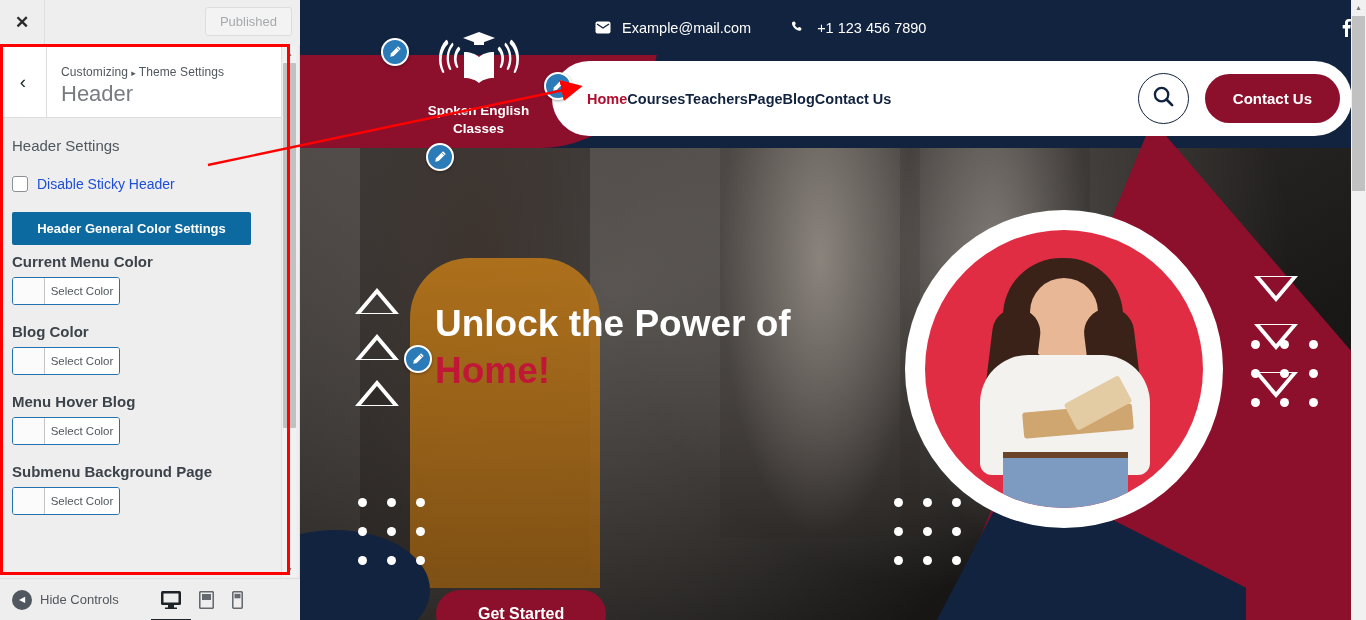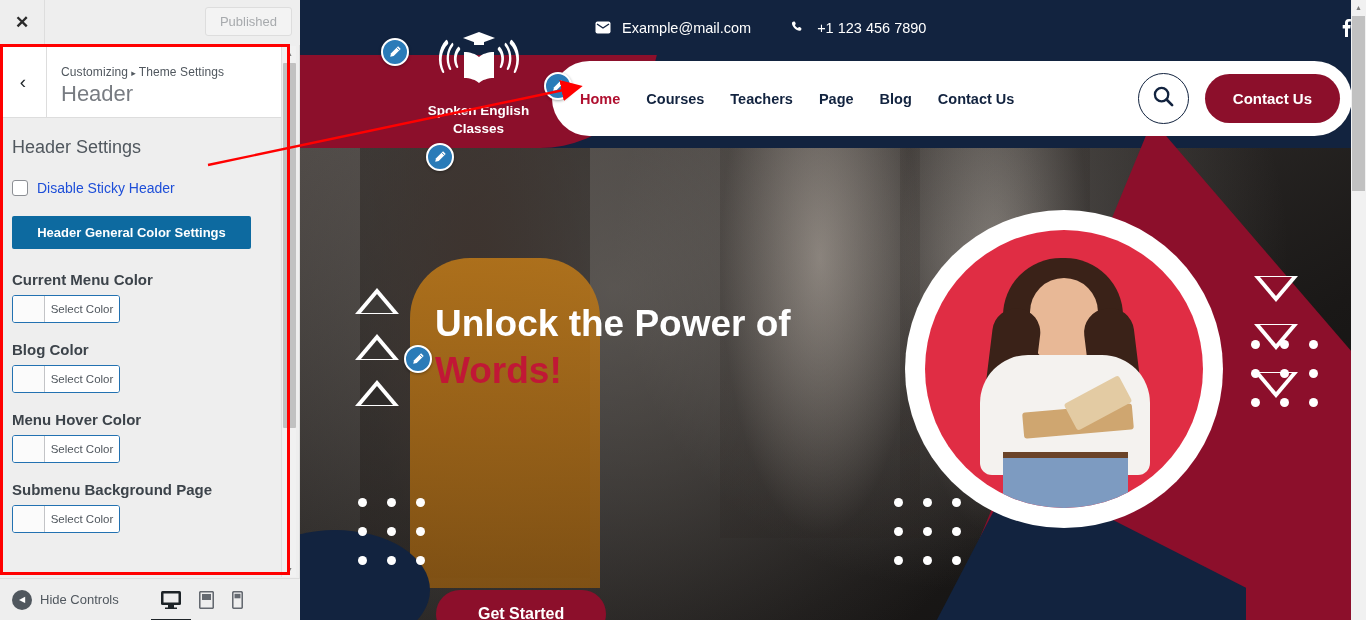--- a/index.html
+++ b/index.html
@@ -54,33 +54,33 @@
   #breadcrumb { font-size: 12px; color: #50575e; letter-spacing: .1px; }
   #breadcrumb .sep { font-size: 9px; margin: 0 3px; }
   #panel-title { font-size: 22px; color: #787c82; font-weight: 400; margin-top: 2px; }
 
   #panel-body {
     position: absolute; left: 0; top: 119px; width: 281px; height: 458px;
     background: #eeeeee;
     padding: 18px 14px 0 12px;
     overflow: hidden;
   }
-  .section-title { font-size: 18px; color: #50575e; margin-bottom: 22px; }
+  .section-title { font-size: 15px; color: #50575e; margin-bottom: 22px; }
   .checkbox-row { display: flex; align-items: center; gap: 9px; margin-bottom: 20px; }
   .cb-box {
     width: 16px; height: 16px; background: #fff;
     border: 1px solid #8c8f94; border-radius: 3px; cursor: pointer;
   }
   .cb-label { font-size: 14px; color: #1d4ed8; }
   #general-color-btn {
     display: block; width: 239px; padding: 9px 0;
     background: #0d6aa0; color: #fff;
     font-size: 13px; font-weight: bold; text-align: center;
     border: none; border-radius: 2px; cursor: pointer;
-    margin-bottom: 22px;
+    margin-bottom: 8px;
     font-family: "Liberation Sans", sans-serif;
   }
   .field { margin-bottom: 18px; }
   .field-label {
     font-size: 15px; font-weight: bold; color: #3c434a; margin-bottom: 7px;
   }
   .color-picker {
     display: flex; width: 108px; height: 28px;
     border: 1px solid #2271b1; border-radius: 3px;
     overflow: hidden; background: #fff; cursor: pointer;
@@ -210,21 +210,21 @@
   }
 
   
   #navbar {
     position: absolute; left: 252px; top: 61px;
     width: 800px; height: 75px;
     background: #fff; border-radius: 40px;
     display: flex; align-items: center;
     z-index: 15;
   }
-  #nav-links { display: flex; align-items: center; gap: 26px; margin-left: 28px; }
+  #nav-links { display: flex; align-items: center; margin-left: 35px; }
   .nav-link {
     font-size: 14.5px; font-weight: bold; color: #12233f;
     text-decoration: none; cursor: pointer; white-space: nowrap;
   }
   .nav-link.active { color: #b01030; }
   #nav-actions { display: flex; align-items: center; gap: 16px; margin-left: auto; margin-right: 12px; }
   #search-btn {
     width: 51px; height: 51px; border-radius: 50%;
     border: 1.5px solid #12233f;
     display: flex; align-items: center; justify-content: center; cursor: pointer;
@@ -511,21 +511,21 @@
               </svg>
           </span>
         </div>
         <div id="nav-cta">Contact Us</div>
       </div>
     </div>
 
     <div id="hero-content">
       <div id="hero-h1">
         <span>Unlock the Power of</span><br>
-        <span class="accent">Words!</span>
+        <span class="accent">Home!</span>
       </div>
     </div>
     <div id="get-started">Get Started</div>
 
     <div class="pencil" id="pencil-1">
       <svg width="14" height="14" viewBox="0 0 16 16">
           <path d="M11.5 1.5l3 3-8 8-4 1 1-4z" fill="#fff"></path>
           <path d="M10 3l3 3" stroke="#2a7bb8" stroke-width="1"></path>
         </svg>
     </div>
@@ -591,21 +591,21 @@
 
       <div class="field">
         <div class="field-label">Blog Color</div>
         <div class="color-picker">
           <span class="cp-swatch"></span>
           <span class="cp-label">Select Color</span>
         </div>
       </div>
 
       <div class="field">
-        <div class="field-label">Menu Hover Color</div>
+        <div class="field-label">Menu Hover Blog</div>
         <div class="color-picker">
           <span class="cp-swatch"></span>
           <span class="cp-label">Select Color</span>
         </div>
       </div>
 
       <div class="field">
         <div class="field-label">Submenu Background Page</div>
         <div class="color-picker">
           <span class="cp-swatch"></span>

